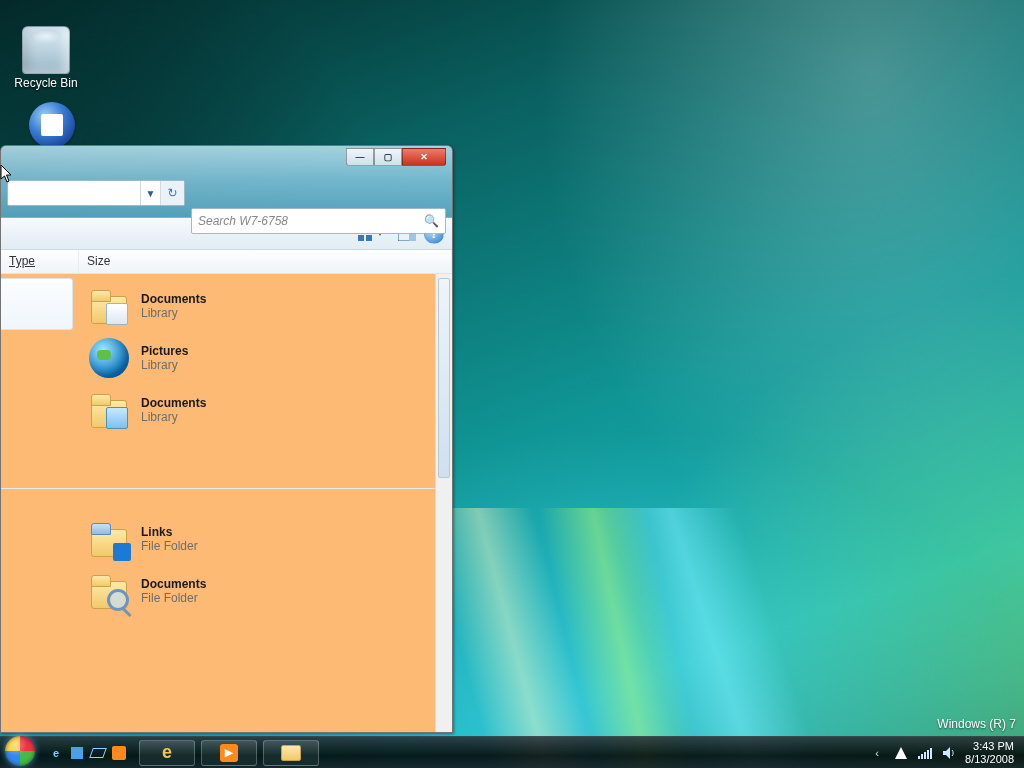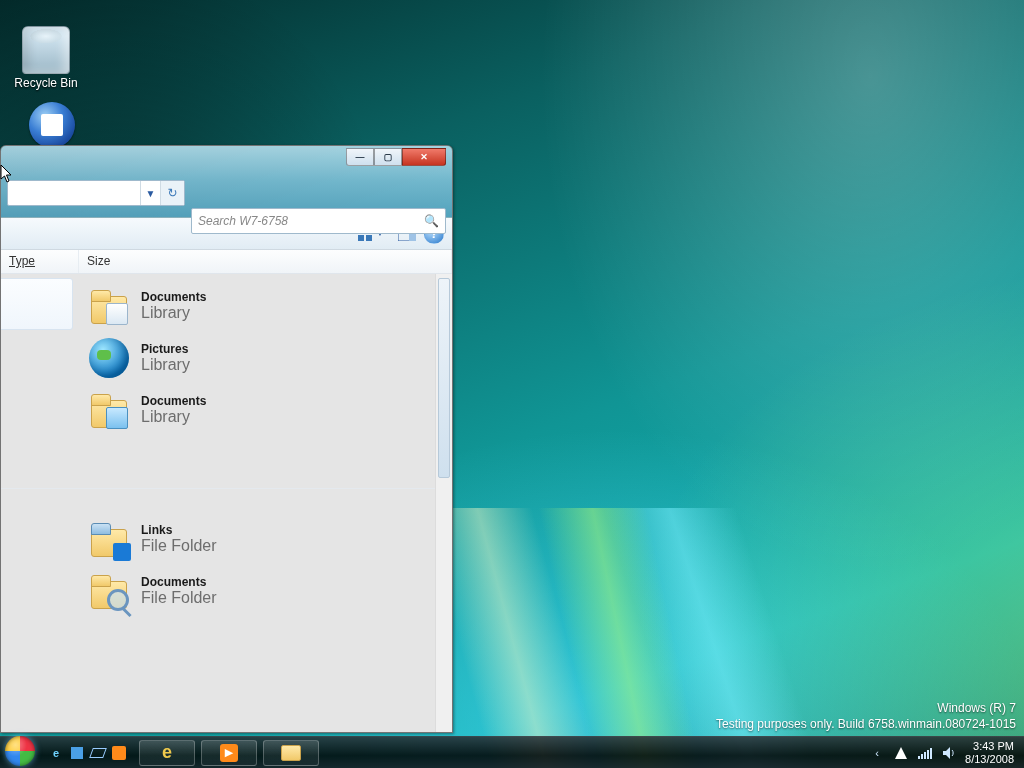--- a/index.html
+++ b/index.html
@@ -94,32 +94,32 @@
 .tool-btn.view { width:38px; }
 .tool-btn.help { background:radial-gradient(circle at 35% 30%,#bfe2ff,#2a7acc); color:#fff; border-radius:50%; width:20px;height:20px; font-weight:bold; font-size:13px;}
 
 
 #col-headers { height:24px; background:linear-gradient(#fdfefe,#f0f4f8); border-bottom:1px solid #e0e6ec; display:flex; font-size:12px; color:#333;}
 .col { padding:4px 8px; border-right:1px solid #e7edf2;}
 .col.type { flex:0 0 78px;text-decoration:underline;}
 .col.size { flex:1;}
 
 
-#content { position:absolute; top:128px; bottom:0; left:0; right:0; background:#e5e5e5; overflow:hidden;}
+#content { position:absolute; top:128px; bottom:0; left:0; right:0; background:#fdba74; overflow:hidden;}
 .group-box {
   margin:6px 0 0 0; padding-bottom:8px;
 }
 .sel-carve {
   position:absolute; left:-6px; top:4px; width:78px; height:52px;
   border:1px solid #d8e4f0; border-radius:3px; background:linear-gradient(#fbfdff,#f0f6fc);
 }
 .item-row { display:flex; align-items:center; gap:12px; padding:6px 10px 6px 88px; height:52px; cursor:pointer;}
 .item-row .ficon { width:40px; height:40px; flex:0 0 40px;}
 .item-row .meta .name { font-size:12px; font-weight:600; color:#1a1a1a;}
-.item-row .meta .kind { font-size:16px; color:#6d6d6d;}
+.item-row .meta .kind { font-size:12px; color:#6d6d6d;}
 .divider { height:1px; background:#e4e9ee; margin:10px 0 8px;}
 
 
 .fold{ width:100%;height:100%; position:relative;}
 .fold::before{content:'';position:absolute;left:2px;top:10px;right:2px;bottom:2px;
   background:linear-gradient(#ffe9a8,#f1c96a);border:1px solid #caa24b;border-radius:3px;}
 .fold::after{content:'';position:absolute;left:2px;top:4px;width:18px;height:10px;
   background:linear-gradient(#ffe9a8,#f1c96a);border:1px solid #caa24b;border-radius:3px 3px 0 0;}
 .fold .ovl{position:absolute;right:1px;bottom:1px;width:22px;height:22px;}
 .ovl.doc{background:linear-gradient(#fff,#dbe8f3);border:1px solid #9bb5cc;border-radius:2px;}
@@ -290,21 +290,20 @@
     </div>
 
     <div id="vscroll">
         <div class="thumb"></div>
       </div>
   </div>
 </div>
 
 <div id="watermark">
   <div>Windows (R) 7</div>
-  <div>Testing purposes only. Build 6758.winmain.080724-1015</div>
 </div>
 
 <div id="taskbar">
   <div id="start-orb">
       <div class="orb"></div>
     </div>
 
   <div class="ql">
     <div class="qbtn">
         <span style="color:#6fd3ff;font-weight:bold">e</span>

